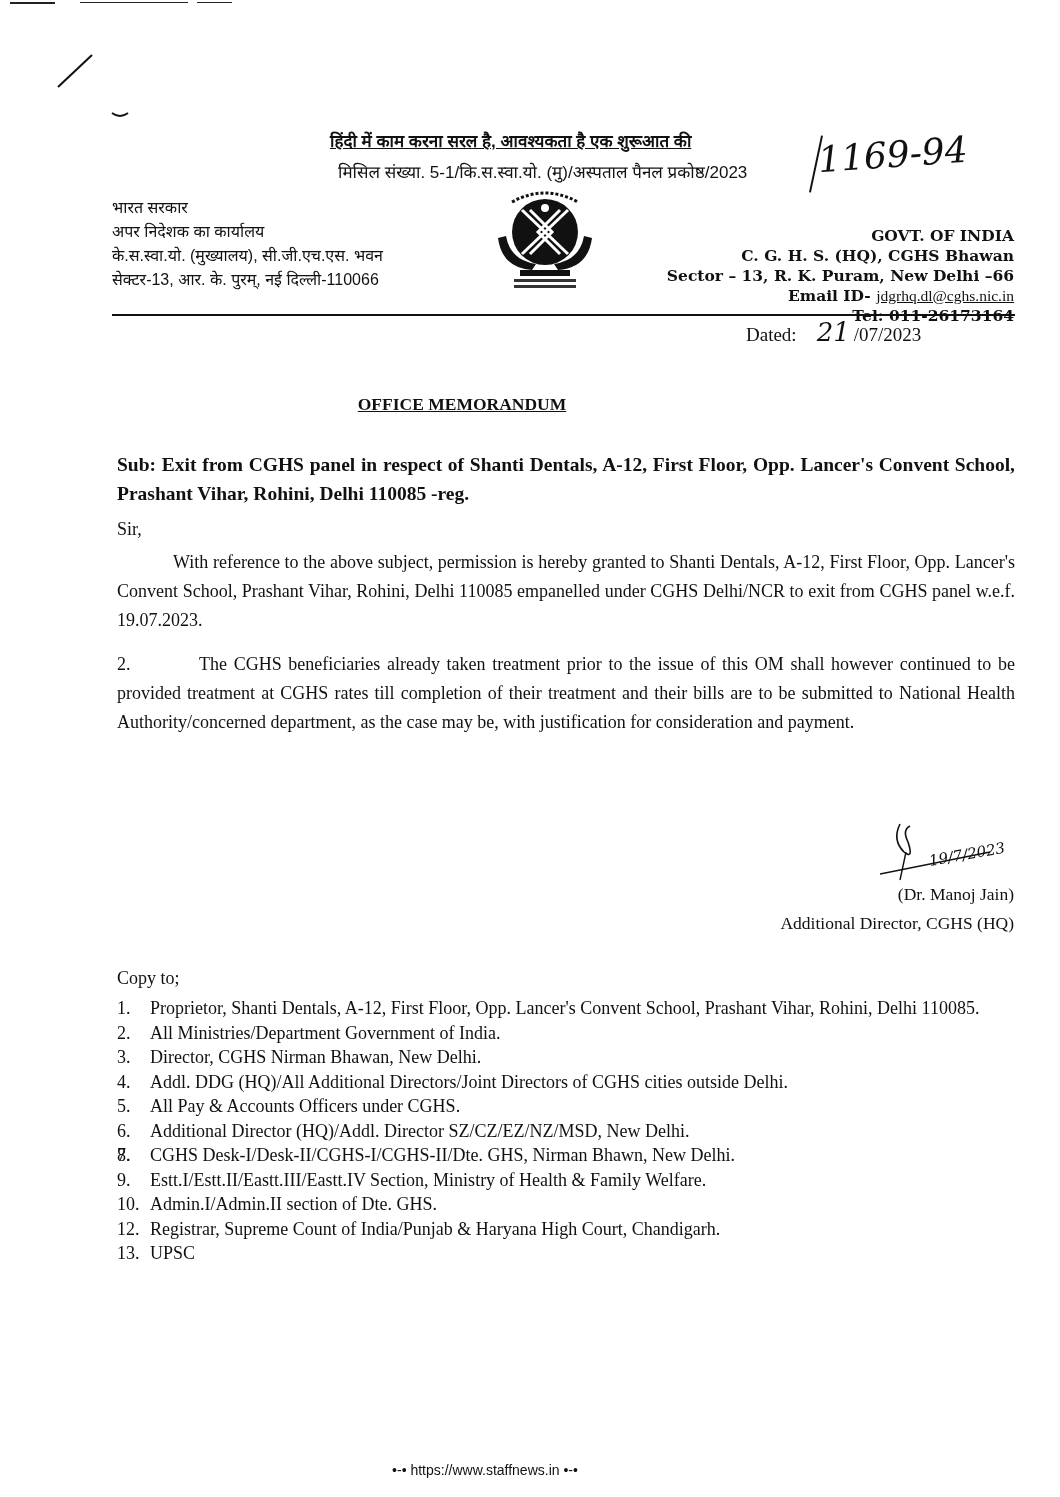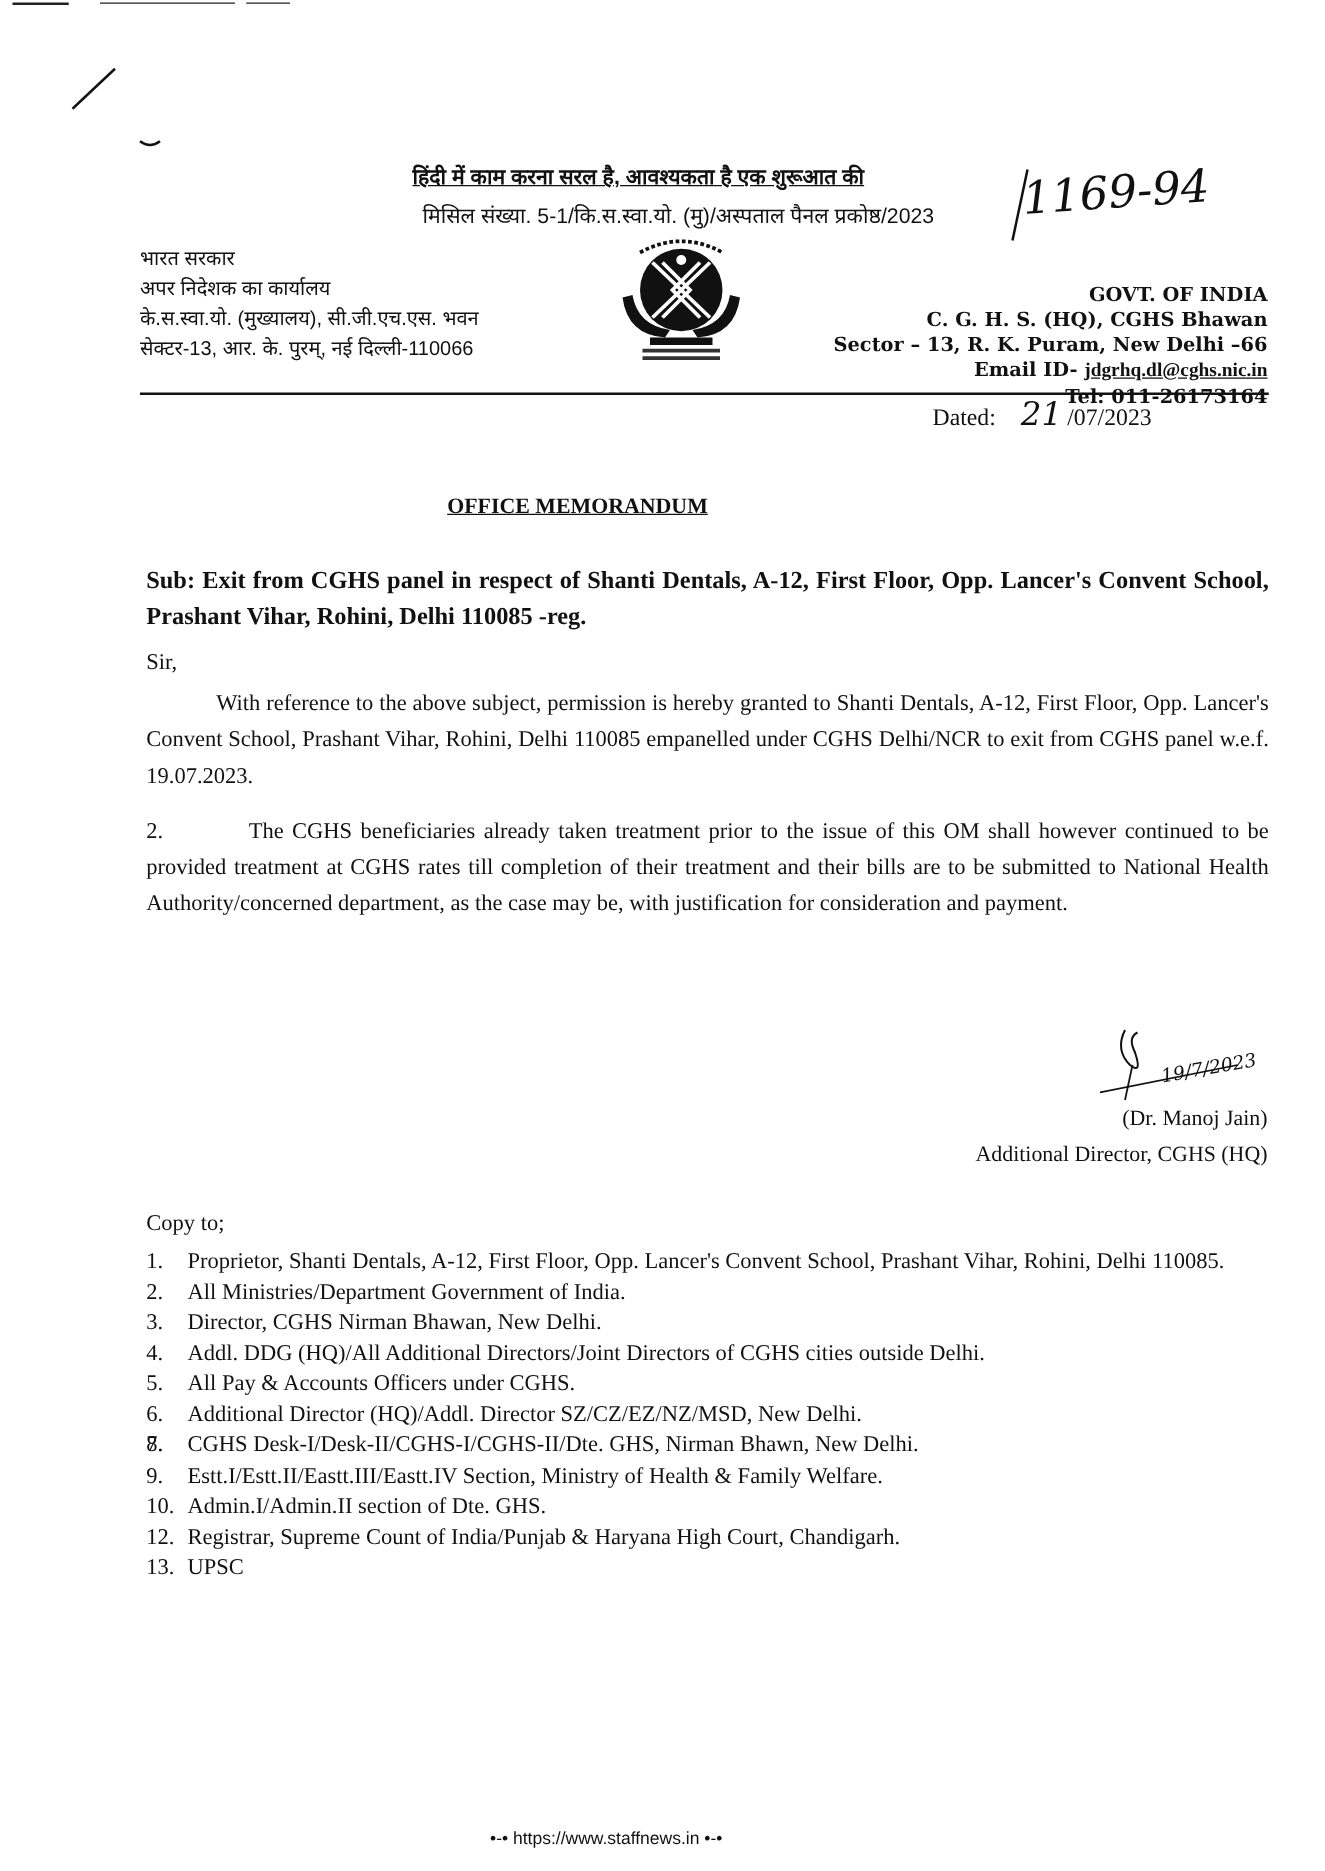--- a/index.html
+++ b/index.html
@@ -16,21 +16,21 @@
   .hindi-slogan { left: 330px; top: 129px; font-size: 17px; font-weight: bold; text-decoration: underline; white-space: nowrap; }
   .file-no { left: 338px; top: 160px; font-size: 17px; white-space: nowrap; }
   .handwritten-no { left: 818px; top: 134px; font-size: 36px; font-family: "DejaVu Serif", serif; font-style: italic; transform: rotate(-4deg); white-space: nowrap; }
   .bracket-stroke { left: 815px; top: 135px; width: 2px; height: 58px; background: #111; transform: rotate(12deg); }
 
   .left-block { left: 112px; top: 196px; font-size: 16px; line-height: 24px; }
   .left-block div { white-space: nowrap; }
 
   .right-block { right: 46px; top: 192px; text-align: right; font-size: 15.5px; line-height: 20px; margin-top: 34px; }
   .right-block div { white-space: nowrap; }
-  .email-link { font-family: "Liberation Serif", serif; font-weight: bold; text-decoration: underline; color: #111; }
+  .email-link { font-family: "Liberation Serif", serif; font-weight: normal; text-decoration: underline; color: #111; }
 
   .logo { left: 492px; top: 190px; width: 106px; height: 102px; }
 
   .header-rule { left: 112px; top: 314px; width: 903px; height: 1.5px; background: #111; }
   .dated { left: 746px; top: 317px; font-size: 19px; white-space: nowrap; }
   .dated .hand { font-style: italic; font-size: 26px; font-family: "DejaVu Serif", serif; margin: 0 4px 0 20px; }
 
   
   .om-title { left: 0; width: 924px; top: 394px; text-align: center; font-size: 17.5px; font-weight: bold; }
   .om-title span { text-decoration: underline; }

